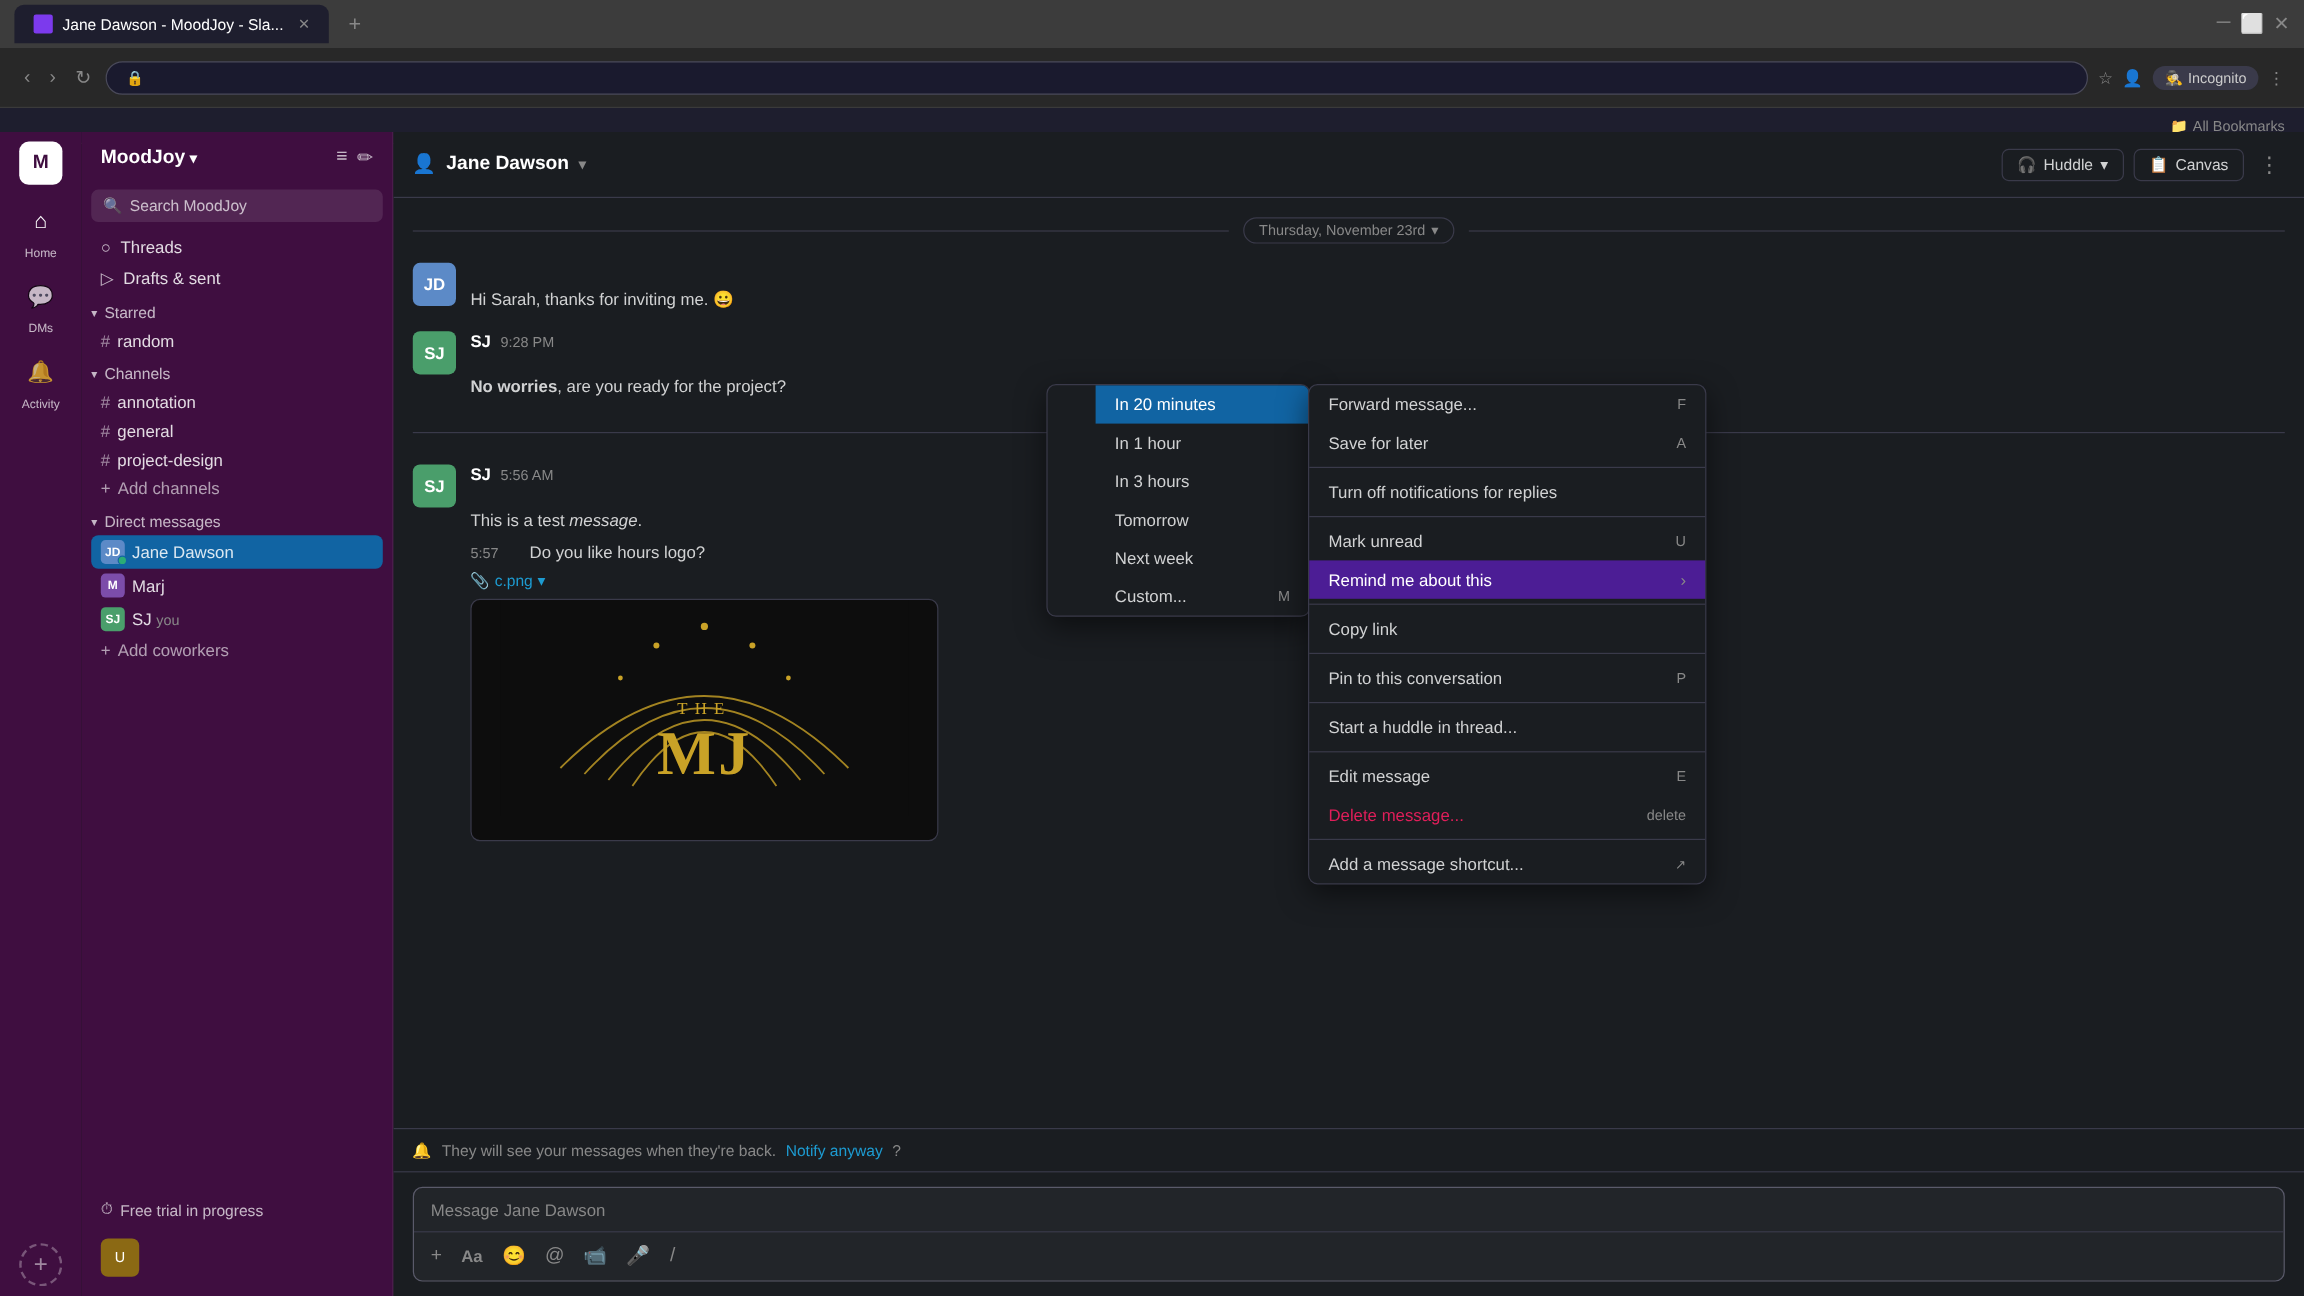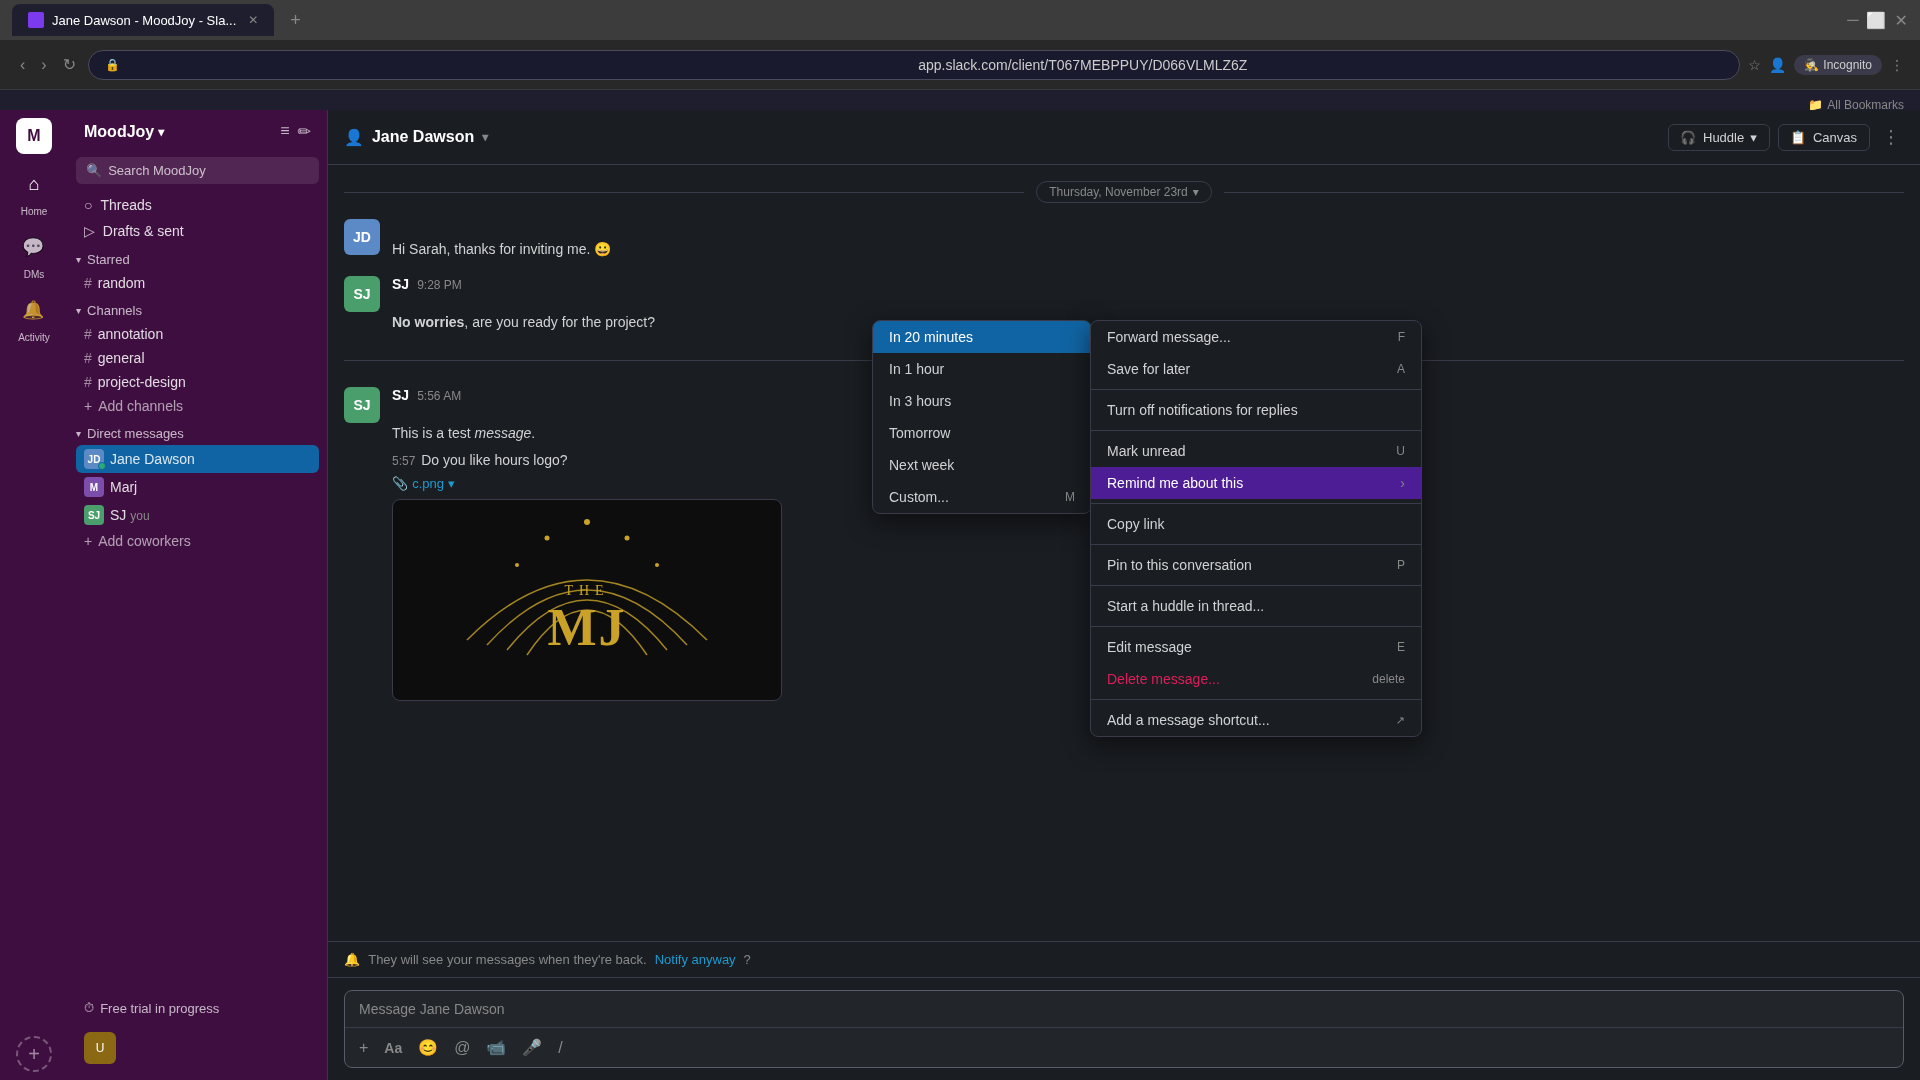--- a/index.html
+++ b/index.html
@@ -74,37 +74,37 @@
     .date-chip { background: #1a1d21; border: 1px solid #3a3a4a; border-radius: 12px; padding: 3px 12px; cursor: pointer; display: flex; align-items: center; gap: 5px; white-space: nowrap; }
     .message-group { display: flex; gap: 12px; }
     .msg-avatar { width: 36px; height: 36px; border-radius: 6px; flex-shrink: 0; display: flex; align-items: center; justify-content: center; font-weight: bold; font-size: 14px; color: white; }
     .msg-content { flex: 1; }
     .msg-header { display: flex; align-items: baseline; gap: 8px; margin-bottom: 4px; }
     .msg-author { font-weight: 700; color: white; font-size: 14px; }
     .msg-time { font-size: 12px; color: #888; }
     .msg-text { color: #d1d2d3; line-height: 1.5; margin-top: 20px; }
     .msg-text strong { font-weight: 700; }
     .msg-text em { font-style: italic; }
-    .msg-inline-time { font-size: 12px; color: #888; margin-right: 2px; }
+    .msg-inline-time { font-size: 12px; color: #888; margin-right: 22px; }
 
     .file-attachment { margin-top: 8px; }
     .file-name { font-size: 13px; color: #1d9bd1; cursor: pointer; display: flex; align-items: center; gap: 4px; }
     .logo-preview { width: 390px; background: #0d0d0d; border-radius: 8px; margin-top: 8px; overflow: hidden; border: 1px solid #3a3a4a; }
     .logo-img { width: 100%; height: 200px; display: flex; align-items: flex-start; justify-content: center; }
 
     .notification-bar { background: #1a1d21; border-top: 1px solid #3a3a4a; padding: 10px 16px; display: flex; align-items: center; gap: 8px; font-size: 13px; color: #888; }
 
     .message-input-area { border-top: 1px solid #3a3a4a; padding: 12px 16px; }
     .message-input-box { border: 1px solid #5a5a6a; border-radius: 8px; background: #222529; }
     .message-input { padding: 10px 14px; color: #888; font-size: 14px; }
     .message-toolbar { display: flex; align-items: center; gap: 8px; padding: 6px 10px; border-top: 1px solid #3a3a4a; }
     .toolbar-btn { background: none; border: none; color: #888; cursor: pointer; font-size: 16px; padding: 4px; border-radius: 4px; }
 
     
-    .remind-submenu { position: absolute; top: 320px; left: 872px; background: #1a1d21; border: 1px solid #3a3a4a; border-radius: 8px; width: 220px; box-shadow: 0 8px 24px rgba(0,0,0,0.5); z-index: 100; overflow: hidden; }
+    .remind-submenu { position: absolute; top: 320px; left: 872px; background: #1a1d21; border: 1px solid #3a3a4a; border-radius: 8px; width: 220px; box-shadow: 0 8px 24px rgba(0,0,0,0.5); z-index: 100; overflow: hidden; padding-left: 40px; }
     .remind-item { padding: 8px 16px; cursor: pointer; color: #d1d2d3; font-size: 14px; display: flex; align-items: center; justify-content: space-between; }
     .remind-item.active { background: #1164a3; color: white; }
     .remind-shortcut { color: #888; font-size: 12px; }
 
     .context-menu { position: absolute; top: 320px; left: 1090px; background: #1a1d21; border: 1px solid #3a3a4a; border-radius: 8px; width: 332px; box-shadow: 0 8px 24px rgba(0,0,0,0.5); z-index: 101; }
     .ctx-item { padding: 8px 16px; cursor: pointer; color: #d1d2d3; font-size: 14px; display: flex; align-items: center; justify-content: space-between; }
     .ctx-item.active { background: #4c1d95; color: white; }
     .ctx-item.danger { color: #e01e5a; }
     .ctx-shortcut { color: #888; font-size: 12px; }
     .ctx-divider { height: 1px; background: #3a3a4a; margin: 4px 0; }
@@ -127,21 +127,20 @@
       <span>⬜</span>
       <span>✕</span>
     </div>
   </div>
   <div class="browser-nav">
     <button class="nav-btn">‹</button>
     <button class="nav-btn">›</button>
     <button class="nav-btn">↻</button>
     <div class="address-bar">
       <span class="lock-icon">🔒</span>
-      <span>app.slack.com/client/T067MEBPPUY/D066VLMLZ6Z</span>
     </div>
     <div class="nav-actions">
       <span>☆</span>
       <span>👤</span>
       <div class="incognito-badge">
         <span>🕵</span>
         <span>Incognito</span>
       </div>
       <span>⋮</span>
     </div>

